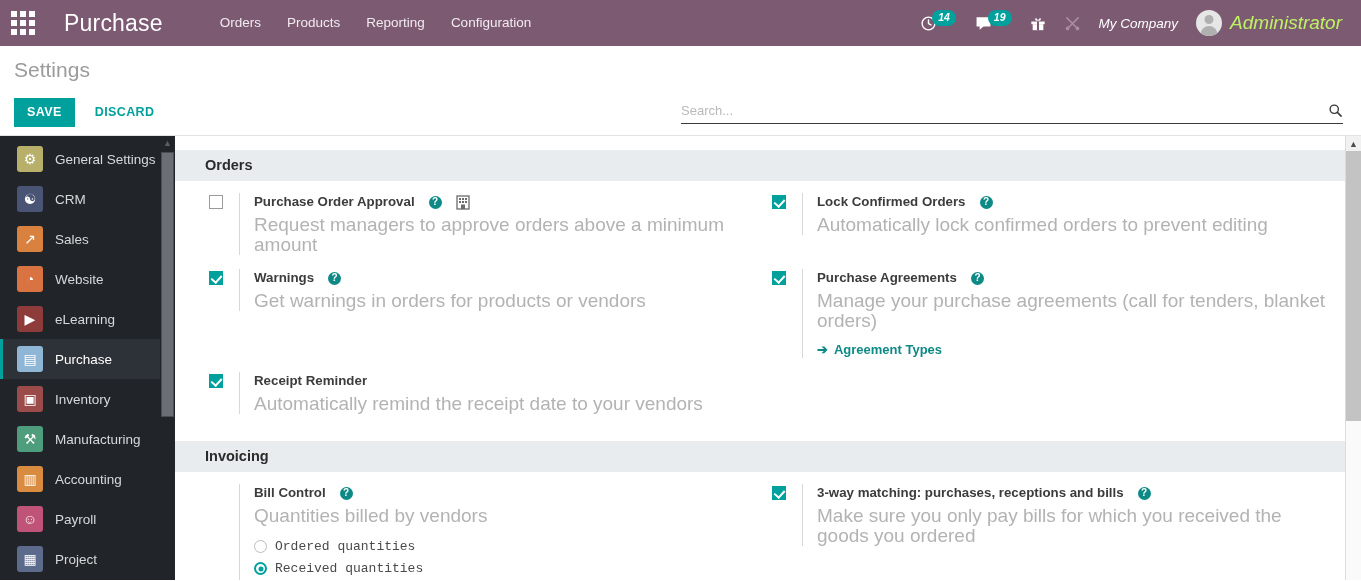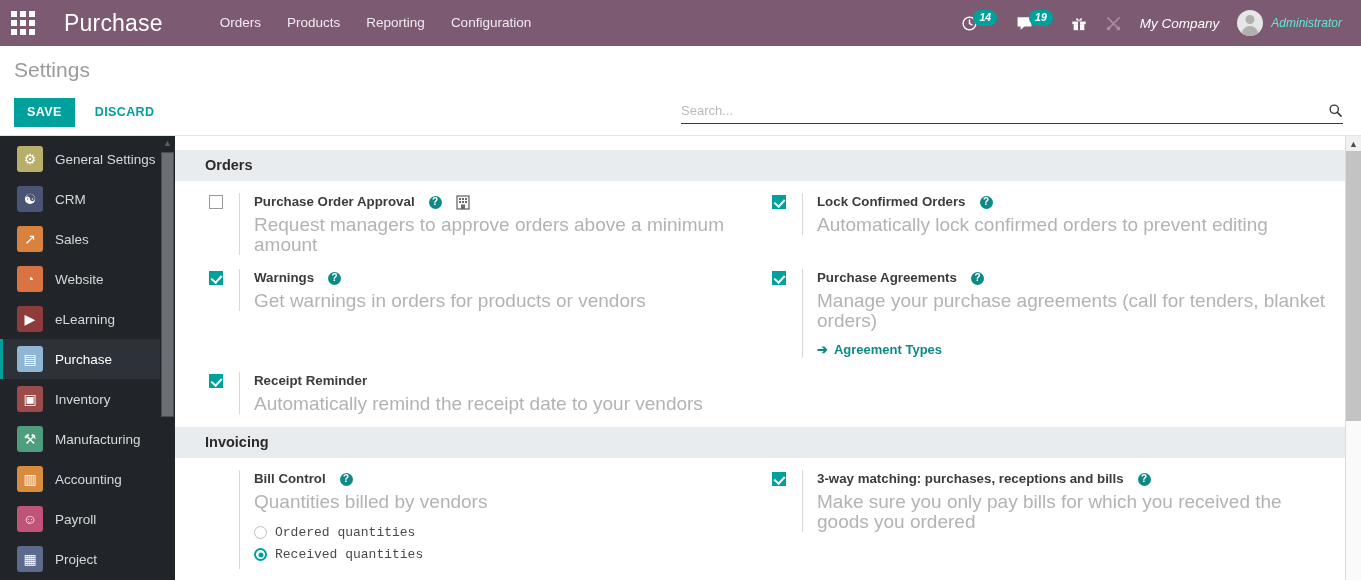--- a/index.html
+++ b/index.html
@@ -102,21 +102,21 @@
   .avatar::before {
     content:""; position:absolute; left:50%; top:5px;
     width:9px; height:9px; border-radius:50%;
     background:#b0b0b0; transform:translateX(-50%);
   }
   .avatar::after {
     content:""; position:absolute; left:50%; top:16px;
     width:17px; height:13px; border-radius:9px 9px 0 0;
     background:#b0b0b0; transform:translateX(-50%);
   }
-  .user-name { font-size: 12px; color:#5eead4; white-space: nowrap; }
+  .user-name { font-size: 19px; color:#bef264; white-space: nowrap; }
 
   
   .control-panel {
     height: 90px;
     background: #ffffff;
     position: relative;
     border-bottom: 1px solid #e3e3e3;
   }
   .cp-title {
     position: absolute;
@@ -251,21 +251,21 @@
   }
   .settings-scroll {
     padding-right: 16px;
     height: 100%;
     overflow: hidden;
   }
 
   .section-header {
     background: #e9ecef;
     padding: 7px 0 8px 30px;
-    margin-top: 11px;
+    margin-top: 25px;
     font-size: 14.5px;
     font-weight: bold;
     color: #2b2b2b;
   }
   .section-header.first { margin-top: 14px; }
 
   .setting-rows {
     display: flex;
     flex-wrap: wrap;
     padding: 0 0 0 0;

